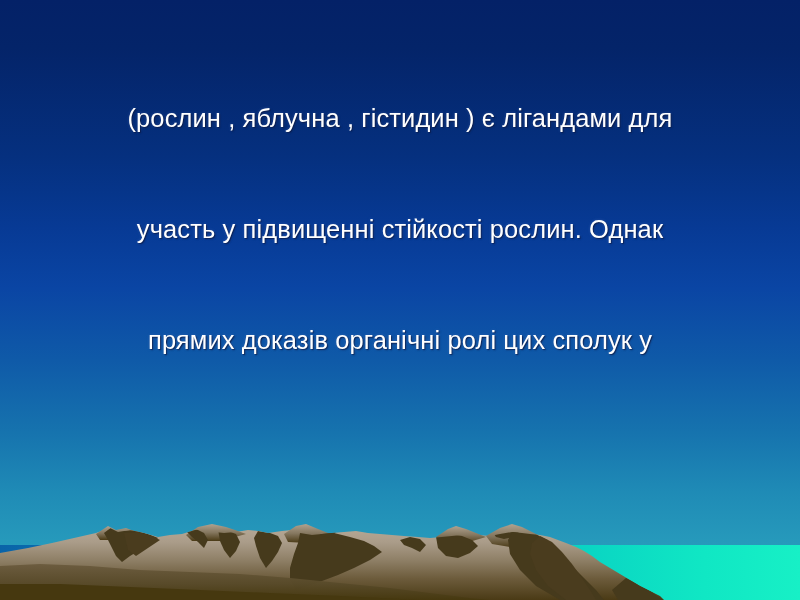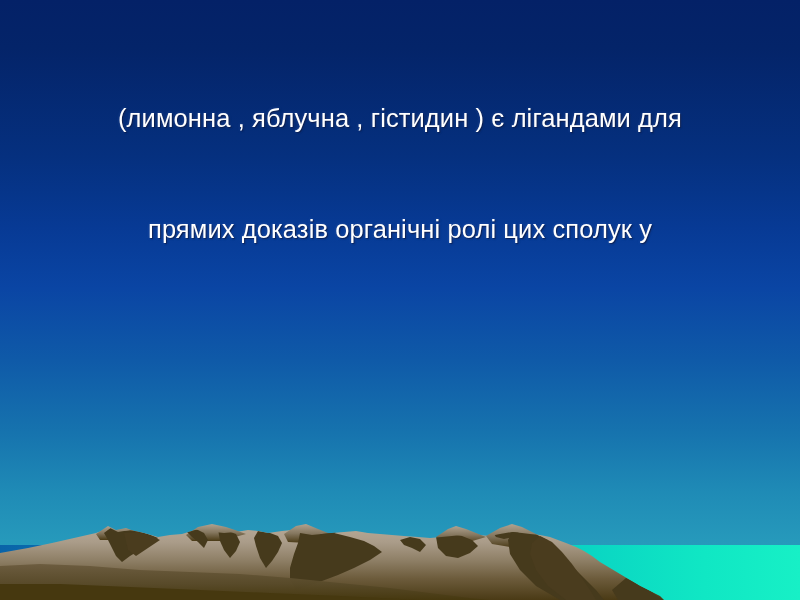--- a/index.html
+++ b/index.html
@@ -181,18 +181,19 @@
                L340,583 L390,588 L430,593 L470,598 L490,600 L0,600 Z" fill="url(#fgGrad)" opacity="0.96"></path>
     </g>
 
     <g>
       <path d="M0,584 L60,584 L130,587 L200,590 L270,593 L340,596 L400,599
                L420,600 L0,600 Z" fill="#46380f"></path>
     </g>
   </svg>
 
   <div class="text-block">
-    <span class="text-line">(лимонна , яблучна , гістидин ) є лігандами для</span>
+    <span class="text-line">(рослин , яблучна , гістидин ) є лігандами для</span>
+    <span class="text-line">участь у підвищенні стійкості рослин. Однак</span>
     <span class="text-line">прямих доказів органічні ролі цих сполук у</span>
     
   </div>
 
 </div>
 
 </body></html>

